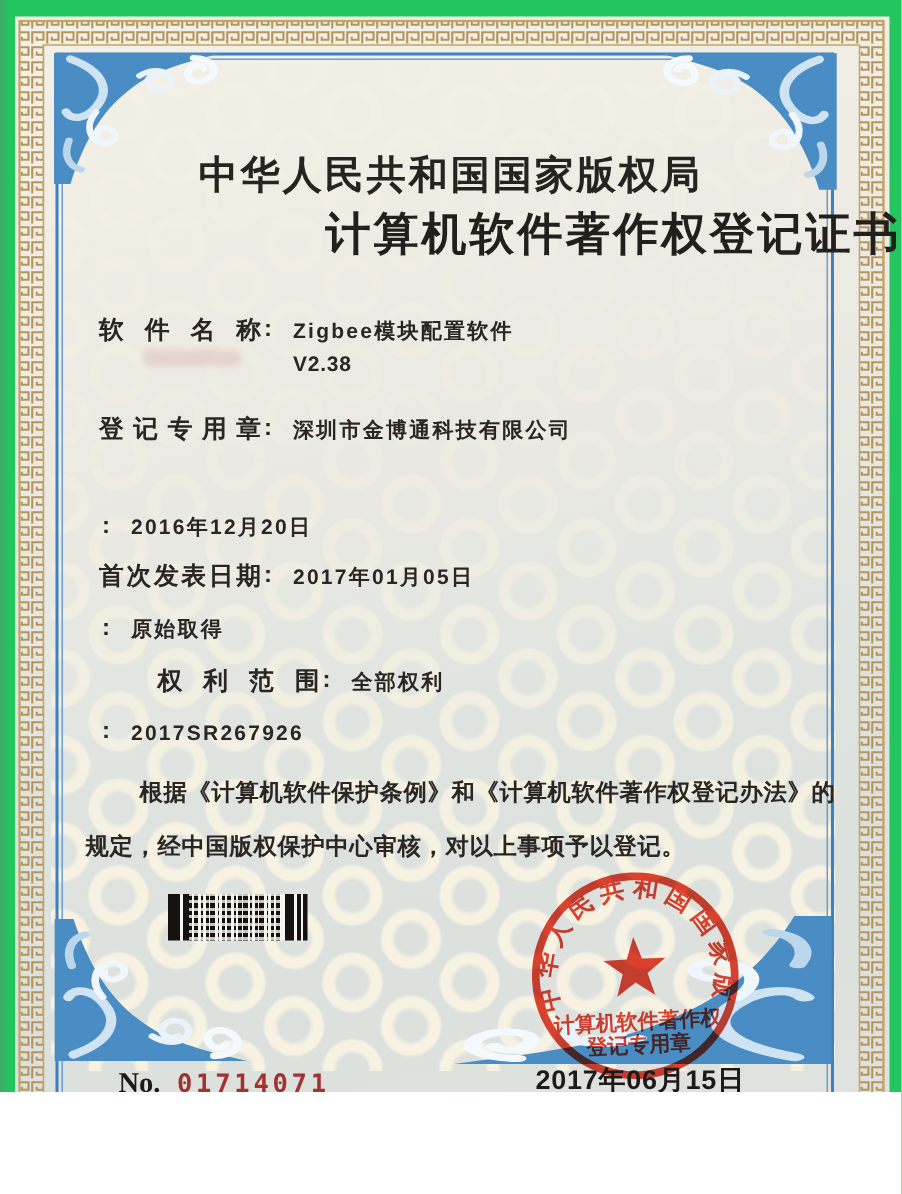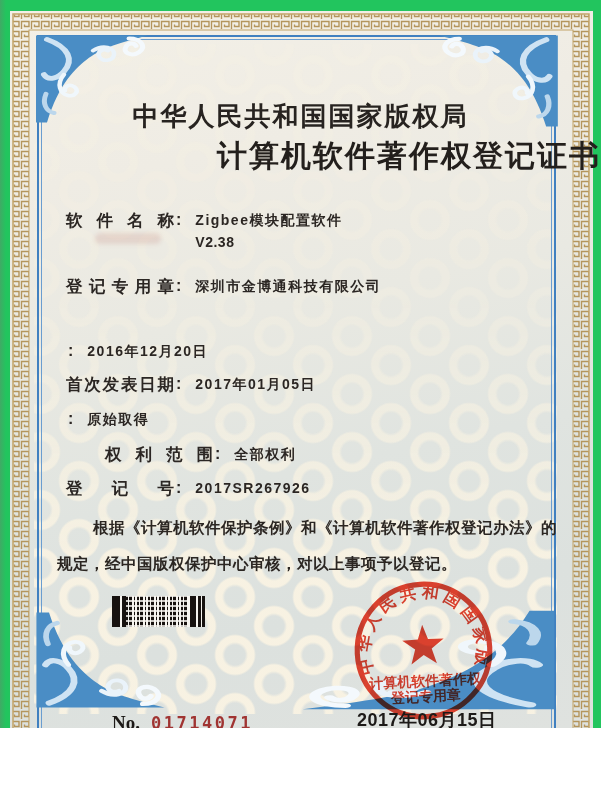--- a/index.html
+++ b/index.html
@@ -111,21 +111,21 @@
     position:absolute; left:351px; top:578px; width:145px; height:145px; z-index:6;
     mix-blend-mode:multiply; opacity:.95; transform:rotate(-3deg);
   }
   .seal text{ font-family:"Liberation Sans", sans-serif; }
 
   .issue-date{
     position:absolute; left:357px; top:708px; z-index:7;
     font-size:18px; font-weight:800; color:#1d1a18; letter-spacing:.5px;
   }
 
-  .serial{ position:absolute; left:112px; top:712px; z-index:7; display:flex; align-items:baseline;justify-content:center; }
+  .serial{ position:absolute; left:79px; top:712px; z-index:7; display:flex; align-items:baseline;justify-content:center; }
   .serial-label{ font-family:"Liberation Serif", serif; font-weight:700; font-size:19px; color:#1c1917; }
   .serial-number{
     margin-left:11px; font-family:"DejaVu Sans Mono", monospace;
     font-size:17px; font-weight:700; color:#a03432; letter-spacing:2.5px;
   }
 </style>
 </head>
 <body>
 
 <div class="page">
@@ -198,21 +198,20 @@
     <div class="field-row r4">
         <span class="fcolon">:</span>
       <span class="fvalue">原始取得</span>
     </div>
     <div class="field-row r5">
       <span class="flabel">权利范围</span>
         <span class="fcolon">:</span>
       <span class="fvalue">全部权利</span>
     </div>
     <div class="field-row r6">
-      <span class="flabel">登记号</span>
         <span class="fcolon">:</span>
       <span class="fvalue">2017SR267926</span>
     </div>
   </div>
 
   <div class="statement">
     <div class="sline1">根据《计算机软件保护条例》和《计算机软件著作权登记办法》的</div>
     <div class="sline2">规定，经中国版权保护中心审核，对以上事项予以登记。</div>
   </div>
 

